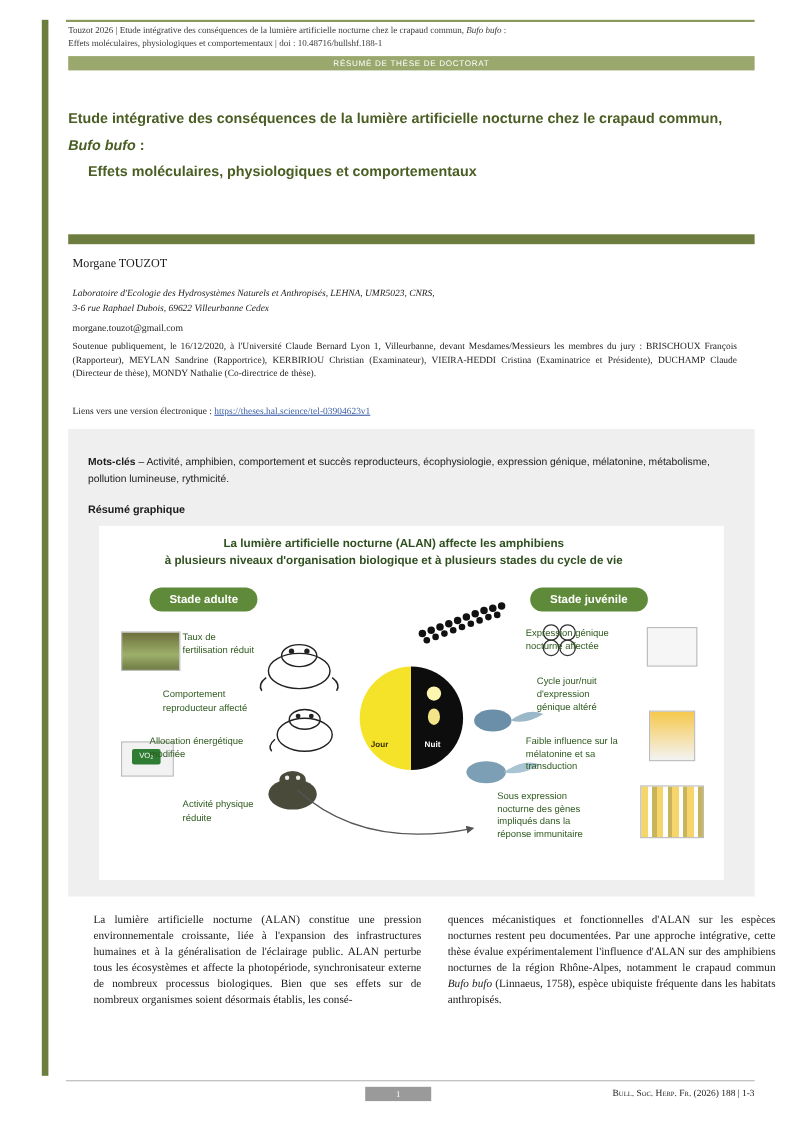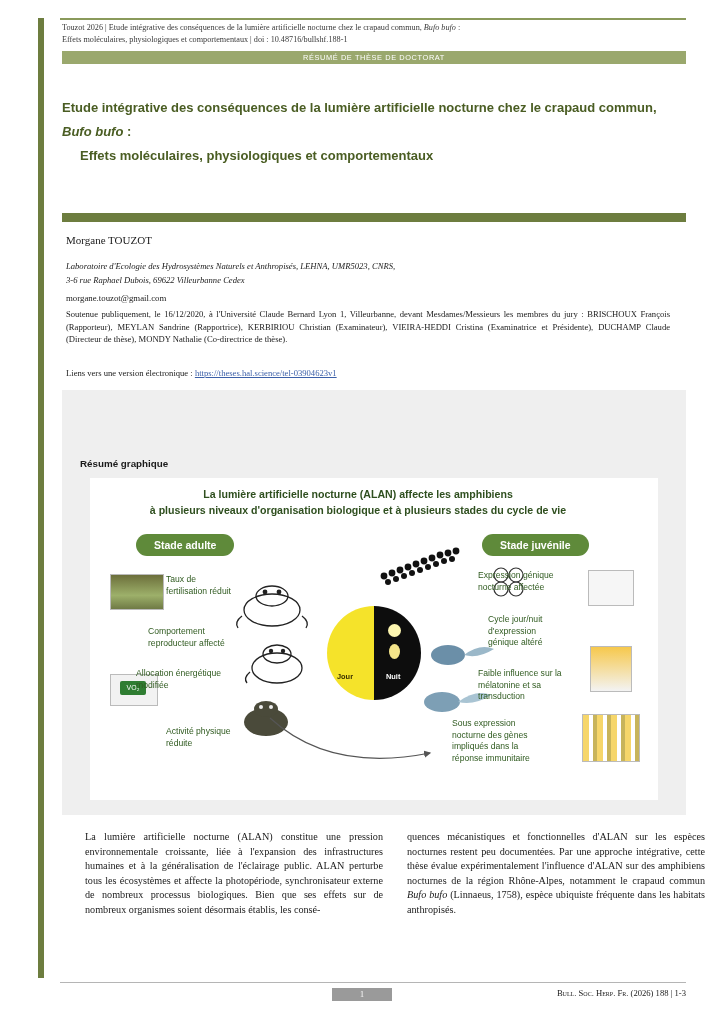--- a/index.html
+++ b/index.html
@@ -314,20 +314,23 @@
   <div class="email">morgane.touzot@gmail.com</div>
 
   <div class="defense">Soutenue publiquement, le 16/12/2020, à l'Université Claude Bernard Lyon 1, Villeurbanne, devant Mesdames/Messieurs les membres du jury : BRISCHOUX François (Rapporteur), MEYLAN Sandrine (Rapportrice), KERBIRIOU Christian (Examinateur), VIEIRA-HEDDI Cristina (Examinatrice et Présidente), DUCHAMP Claude (Directeur de thèse), MONDY Nathalie (Co-directrice de thèse).</div>
 
   <div class="link-line">
     <span>Liens vers une version électronique : </span><a href="#">https://theses.hal.science/tel-03904623v1</a>
   </div>
 
   <div class="panel">
 
+    <div class="keywords">
+      <b>Mots-clés</b><span> – Activité, amphibien, comportement et succès reproducteurs, écophysiologie, expression génique, mélatonine, métabolisme, pollution lumineuse, rythmicité.</span>
+    </div>
 
     <div class="graph-title">Résumé graphique</div>
 
     <div class="figure">
 
       <div class="fig-title">
         <span>La lumière artificielle nocturne (ALAN) affecte les amphibiens</span><br>
         <span>à plusieurs niveaux d'organisation biologique et à plusieurs stades du cycle de vie</span>
       </div>
 

